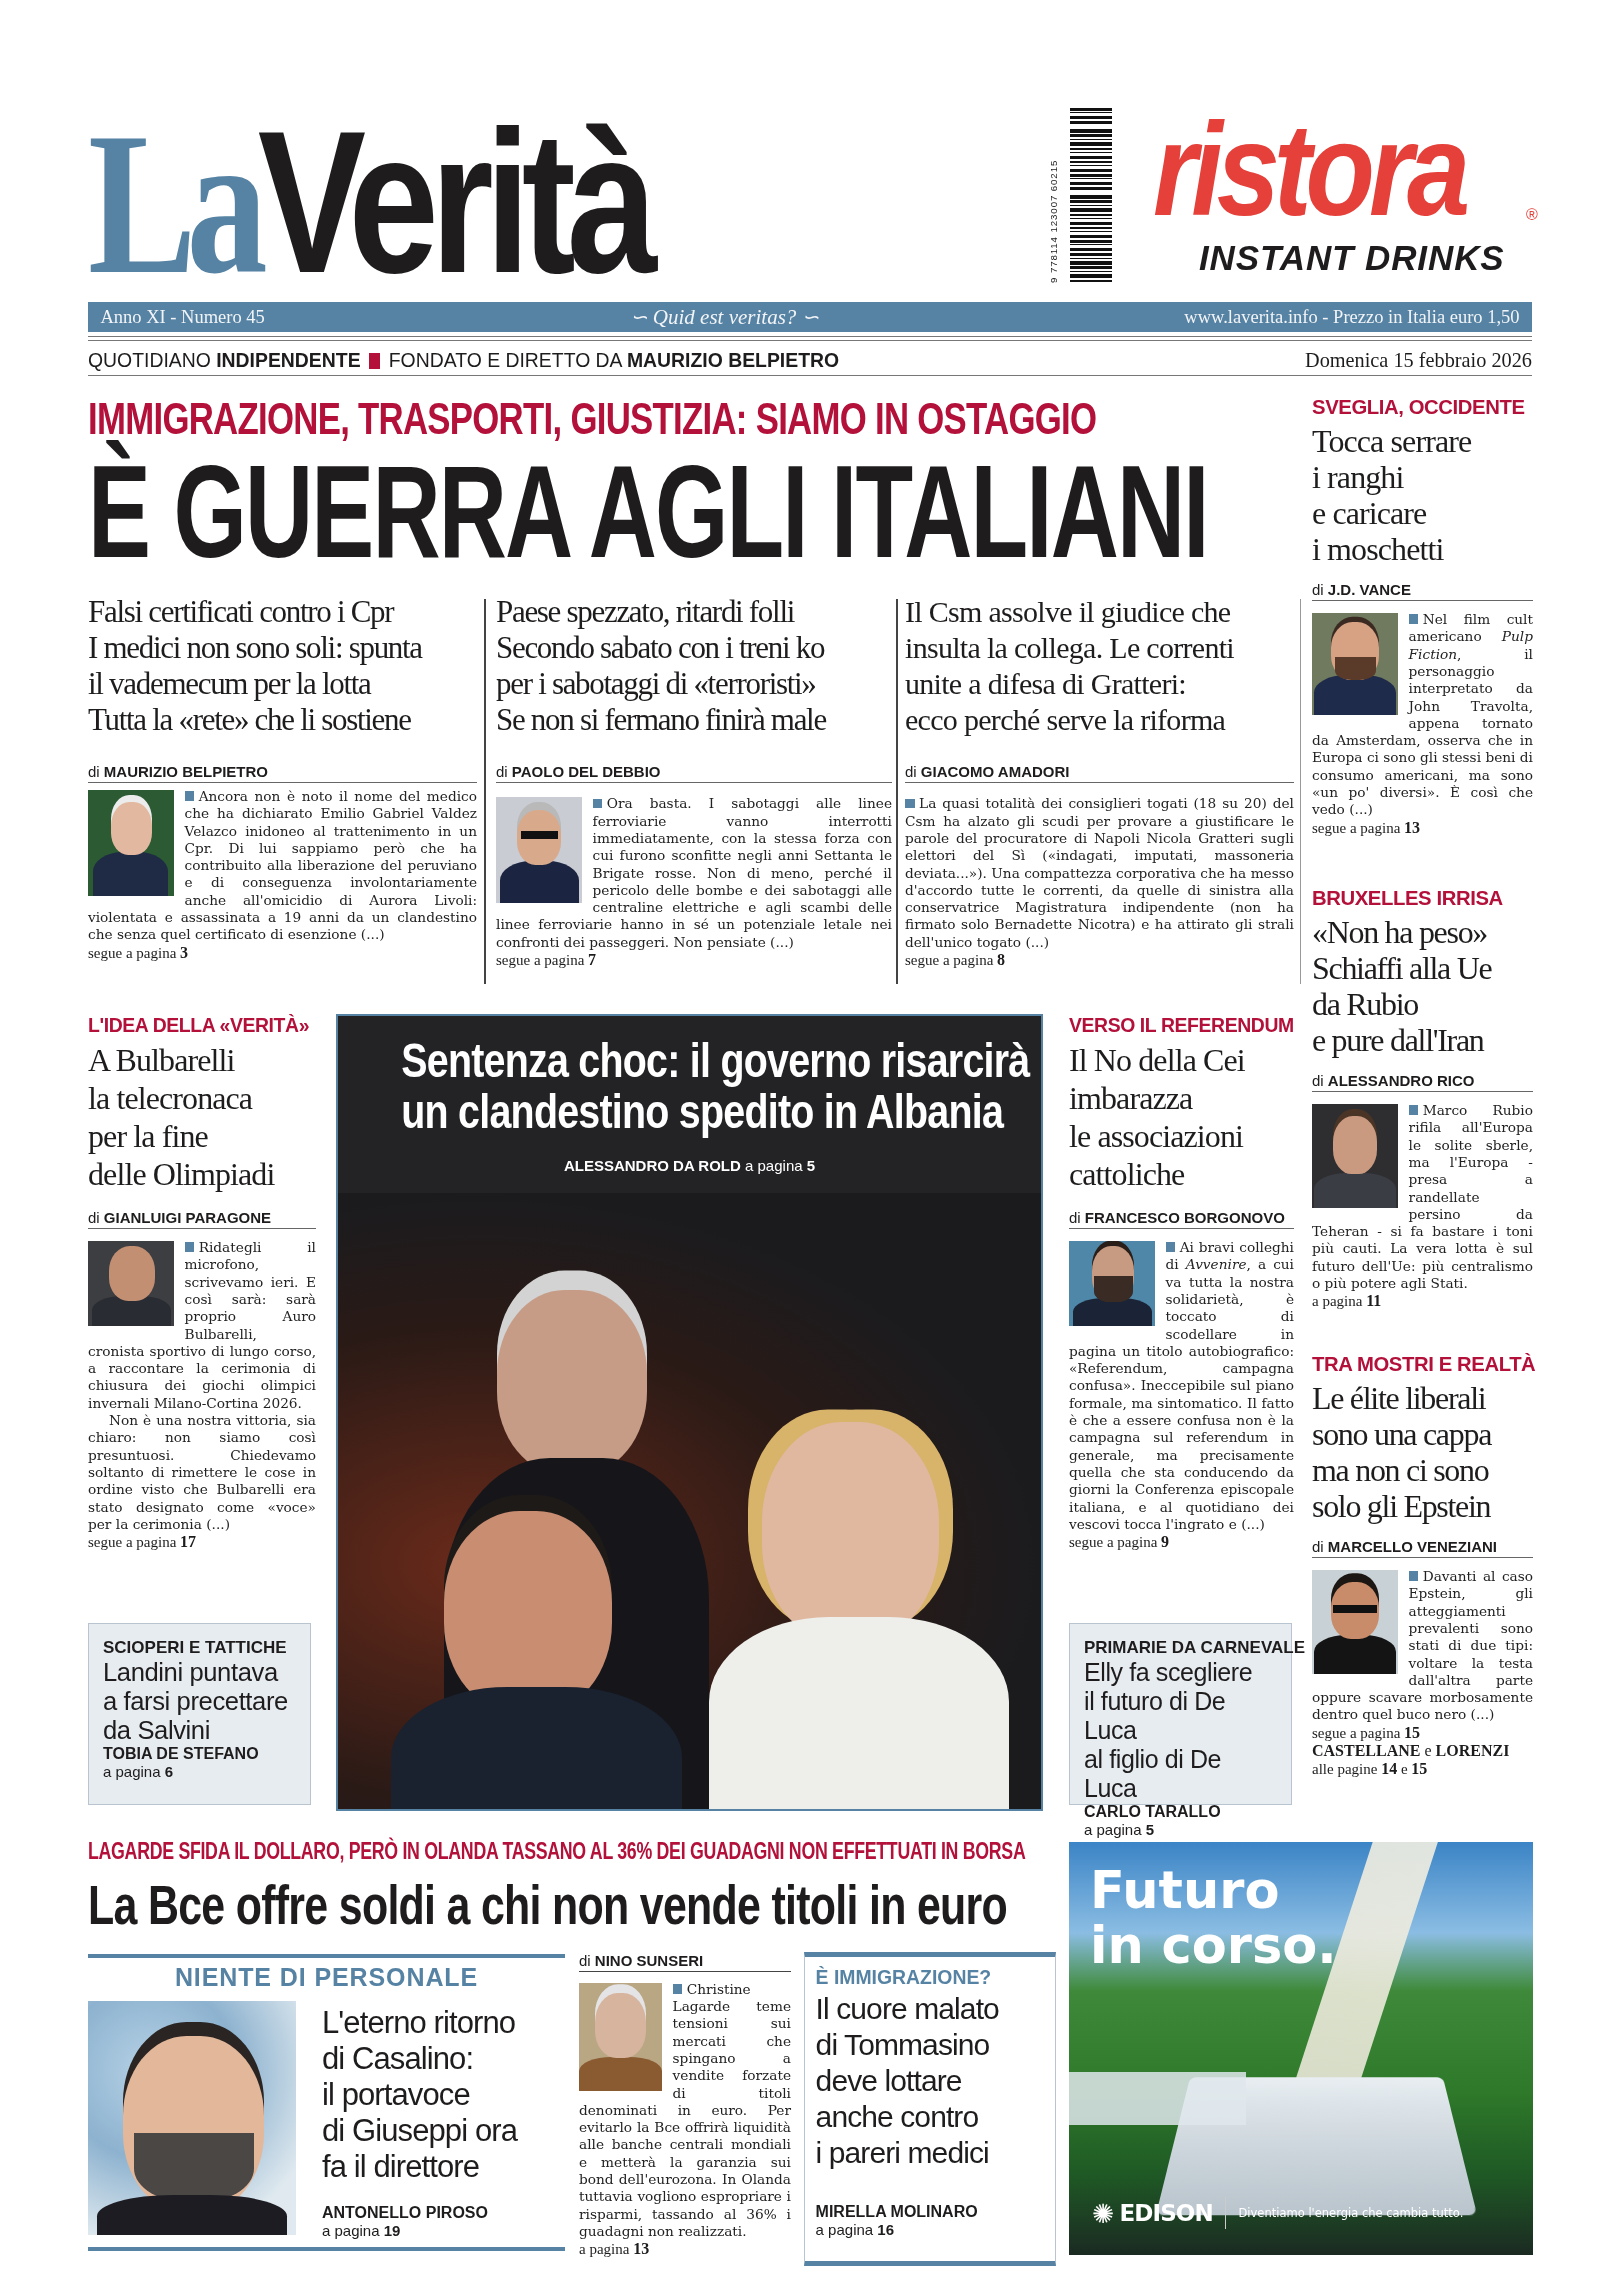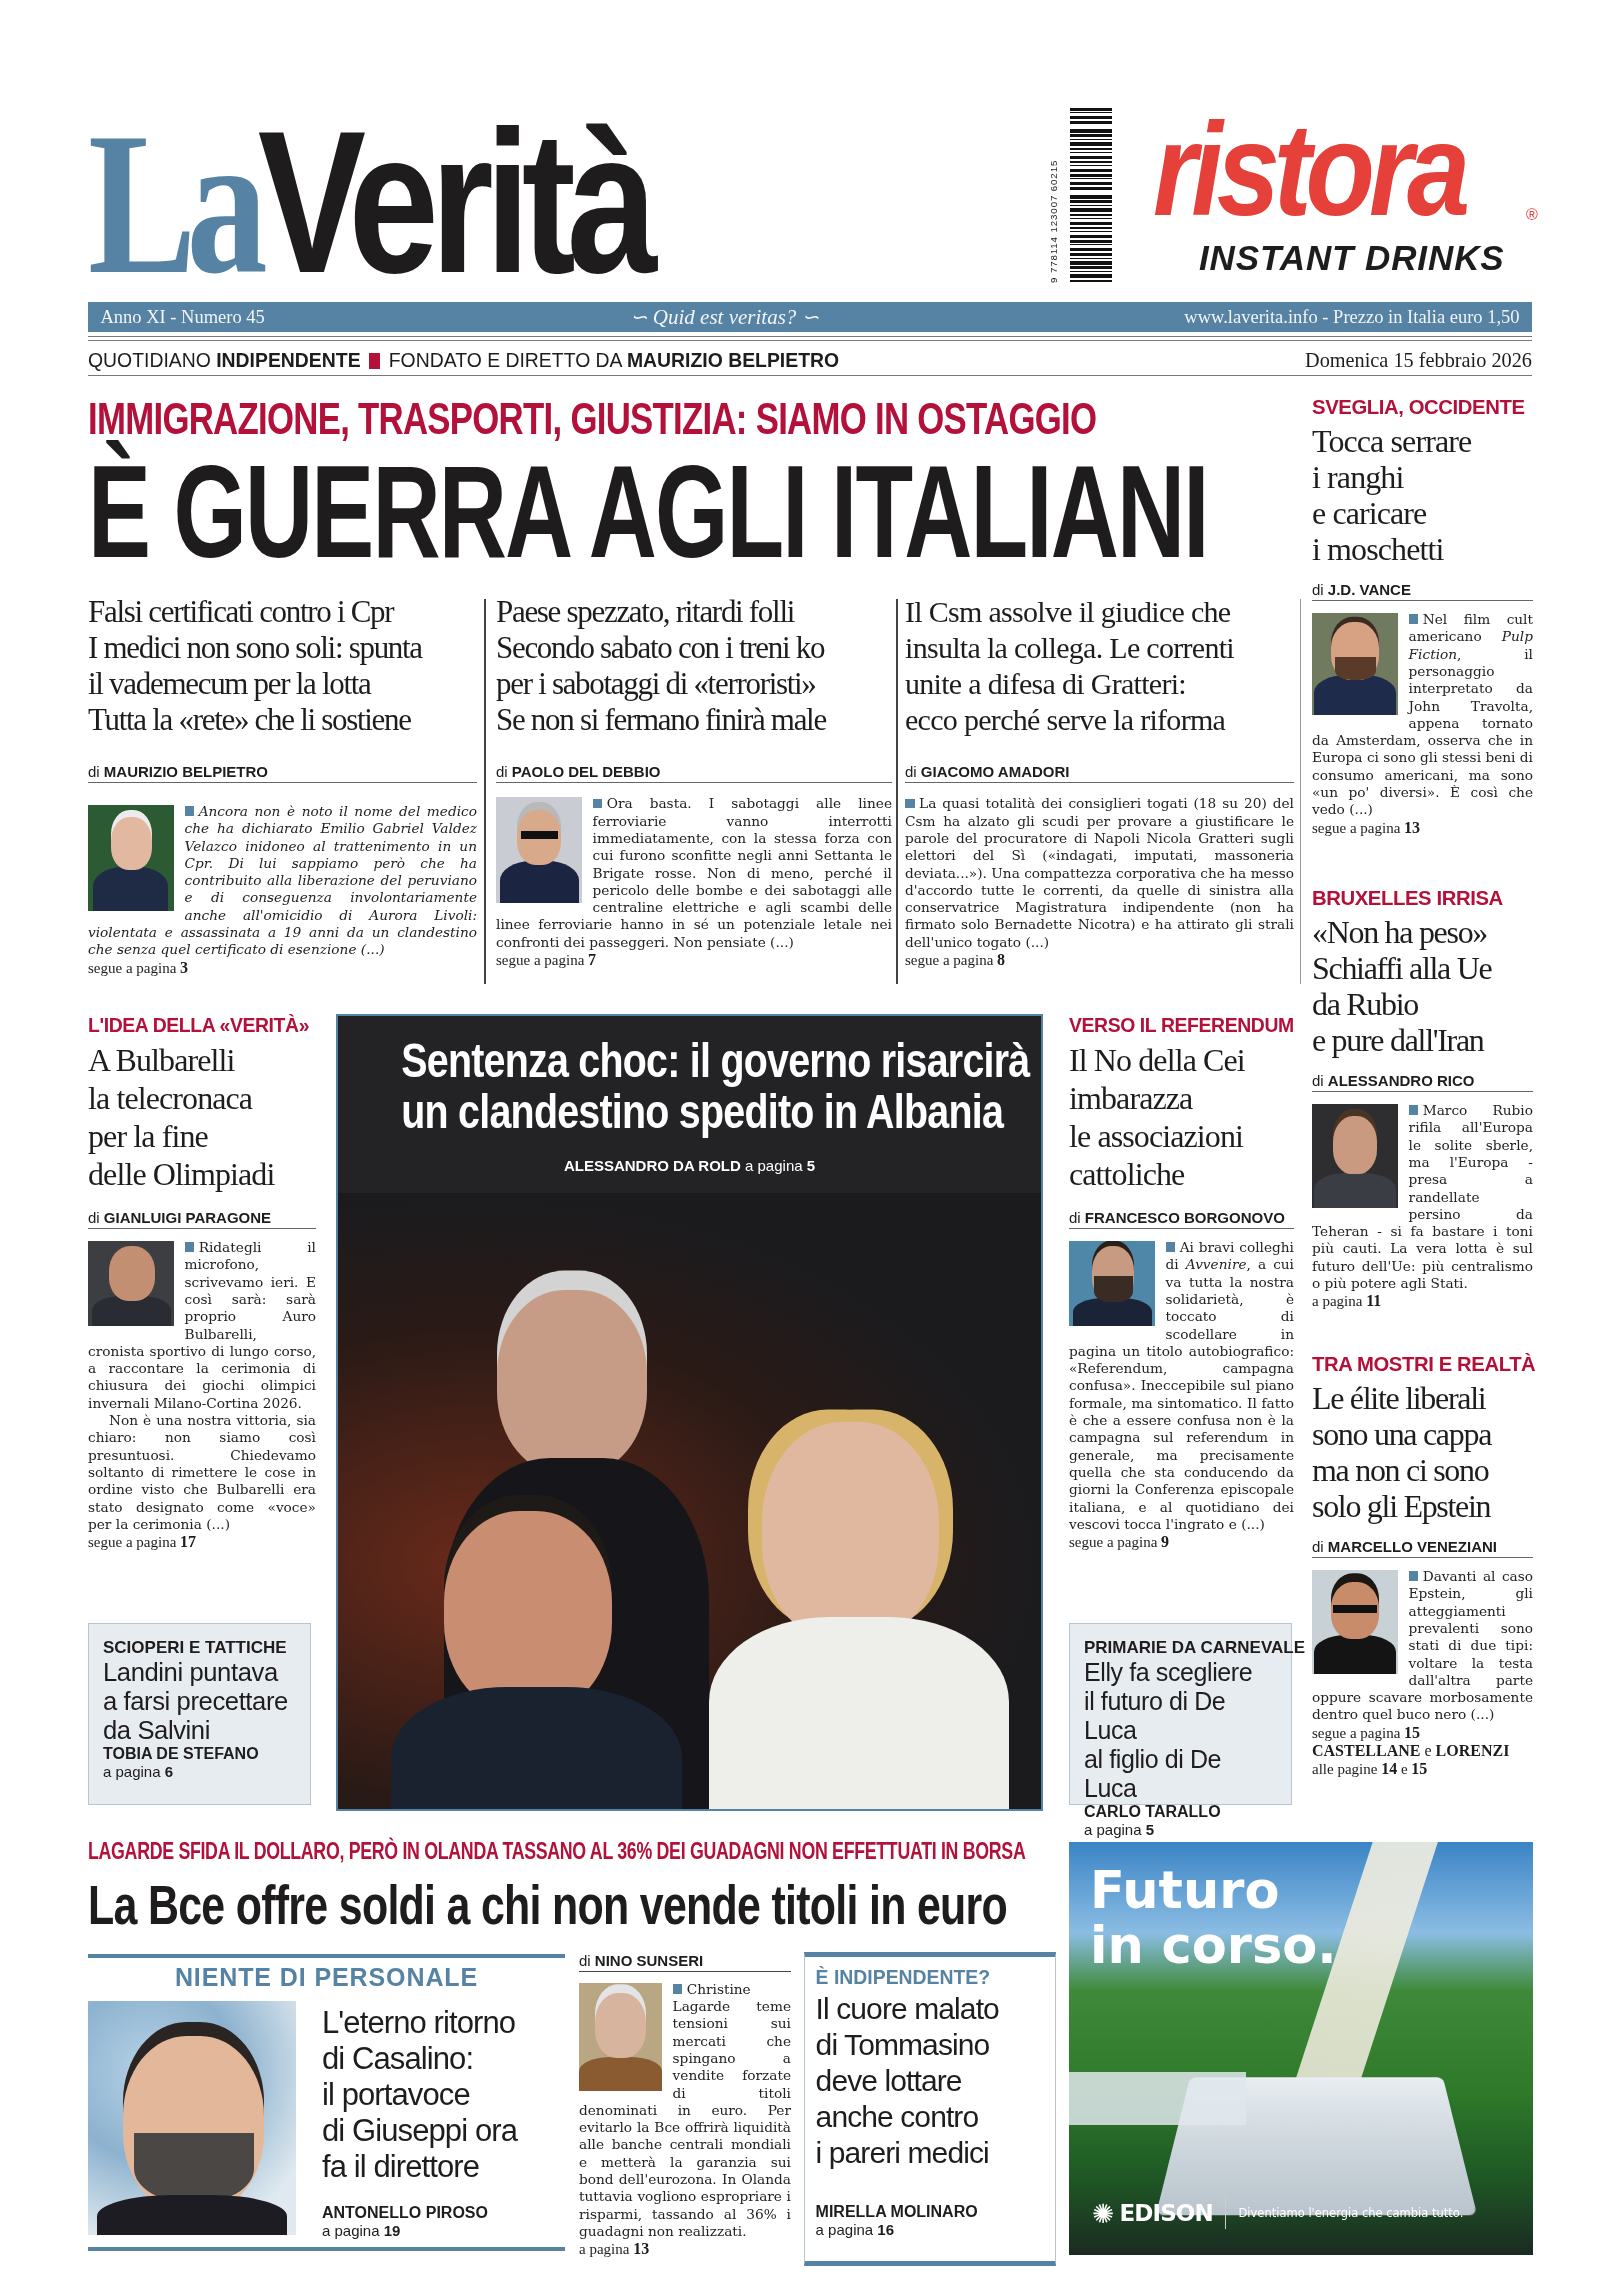--- a/index.html
+++ b/index.html
@@ -91,21 +91,21 @@
 <div class="abs headline-main">È GUERRA AGLI ITALIANI</div>
 
 <div class="abs" style="left:88px; top:594px; width:389px;">
   <div class="art-title" style="font-size:31px; line-height:36px; letter-spacing:-1.3px;">
     <div>Falsi certificati contro i Cpr</div>
     <div>I medici non sono soli: spunta</div>
     <div>il vademecum per la lotta</div>
     <div>Tutta la «rete» che li sostiene</div>
   </div>
   <div class="byline" style="margin-top:25px;"><span>di</span> <b>MAURIZIO BELPIETRO</b></div>
-  <div class="body" style="margin-top:20px;font-style:italic;">
+  <div class="body" style="margin-top:5px;">
     <div class="photo face" style="width:86px; height:106px; background:#2b5a33;">
       <div class="suit" style="left:5.3px; top:62px; width:75px; height:49px; background:#1f2a44;"></div>
       <div class="head" style="left:23px; top:12.4px; width:41px; height:53px; background:#e2b9a0; box-shadow: 0 -7px 0 #ececec;"></div>
     </div>
     <span class="bsq"></span><span>Ancora non è noto il nome del medico che ha dichiarato Emilio Gabriel Valdez Velazco inidoneo al trattenimento in un Cpr. Di lui sappiamo però che ha contribuito alla liberazione del peruviano e di conseguenza involontariamente anche all'omicidio di Aurora Livoli: violentata e assassinata a 19 anni da un clandestino che senza quel certificato di esenzione (...)</span>
   </div>
   <div class="segue"><span>segue a pagina</span> <b>3</b></div>
 </div>
 
 <div class="abs vsep" style="left:484px; top:599px; height:385px;"></div>
@@ -315,21 +315,21 @@
     <div class="photo face" style="width:83px; height:108px; background:#b9a784;">
       <div class="suit" style="left:0; top:74px; width:83px; height:35px; background:#8a5a30;"></div>
       <div class="head" style="left:16px; top:10.6px; width:51px; height:65px; background:#d7b49e; box-shadow: 0 -8.8px 0 #e4e4e6;"></div>
     </div>
     <span class="bsq"></span><span>Christine Lagarde teme tensioni sui mercati che spingano a vendite forzate di titoli denominati in euro. Per evitarlo la Bce offrirà liquidità alle banche centrali mondiali e metterà la garanzia sui bond dell'eurozona. In Olanda tuttavia vogliono espropriare i risparmi, tassando al 36% i guadagni non realizzati.</span>
   </div>
   <div class="segue"><span>a pagina</span> <b>13</b></div>
 </div>
 
 <div class="abs" style="left:804px; top:1952px; width:252px; height:314px; border:1.8px solid #b8c4cf; border-top:5.3px solid #5683a4; border-bottom:5.3px solid #5683a4; padding:8.8px 10.6px;">
-  <div style="font-family:'Liberation Sans', sans-serif; font-weight:700; font-size:19.4px; color:#5683a4;">È INDIPENDENTE?</div>
+  <div style="font-family:'Liberation Sans', sans-serif; font-weight:700; font-size:19.4px; color:#5683a4;">È IMMIGRAZIONE?</div>
   <div class="sans-title" style="font-size:30px; line-height:36px; margin-top:1.8px;">
     <div>Il cuore malato</div>
     <div>di Tommasino</div>
     <div>deve lottare</div>
     <div>anche contro</div>
     <div>i pareri medici</div>
   </div>
   <div style="margin-top:32px; font-family:'Liberation Sans', sans-serif; font-weight:700; font-size:16px;">MIRELLA MOLINARO</div>
   <div style="font-family:'Liberation Sans', sans-serif; font-size:15px;"><span>a pagina</span> <b>16</b></div>
 </div>

